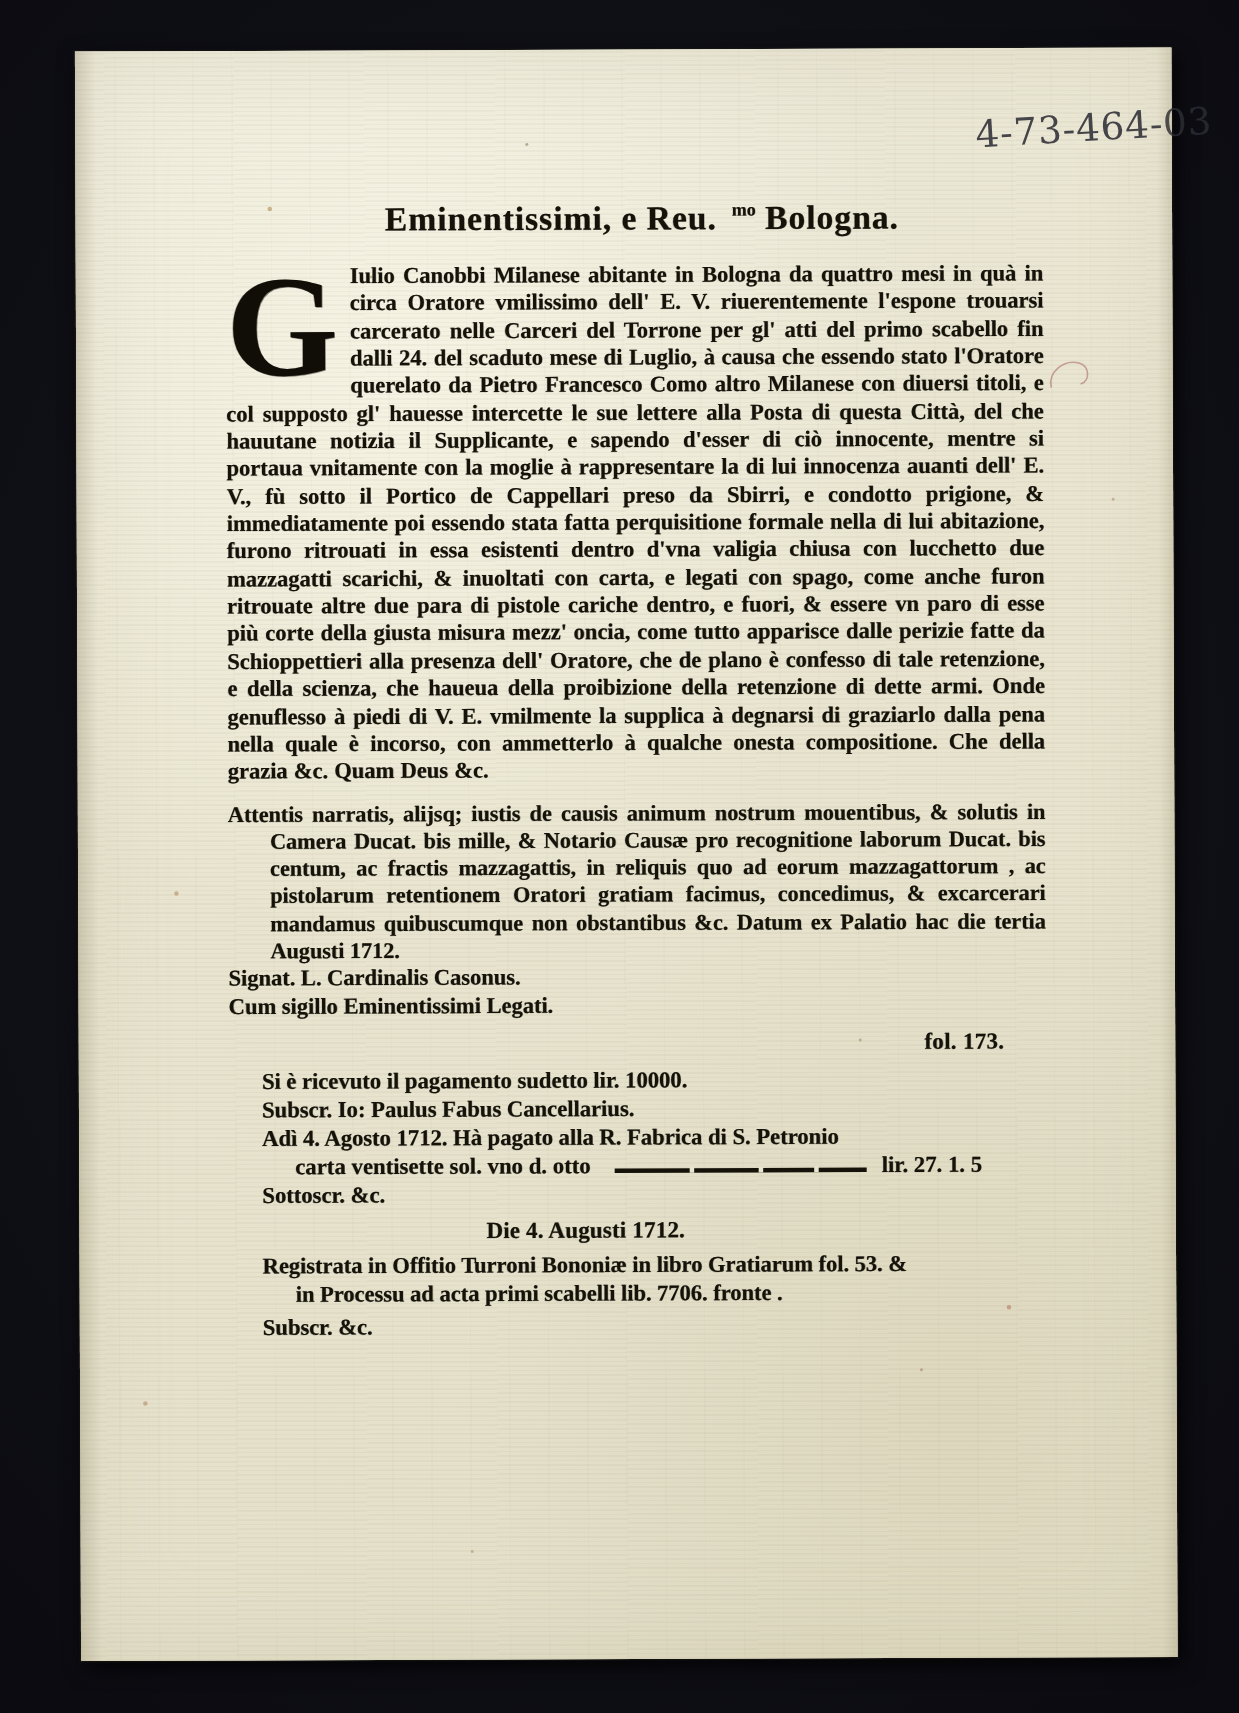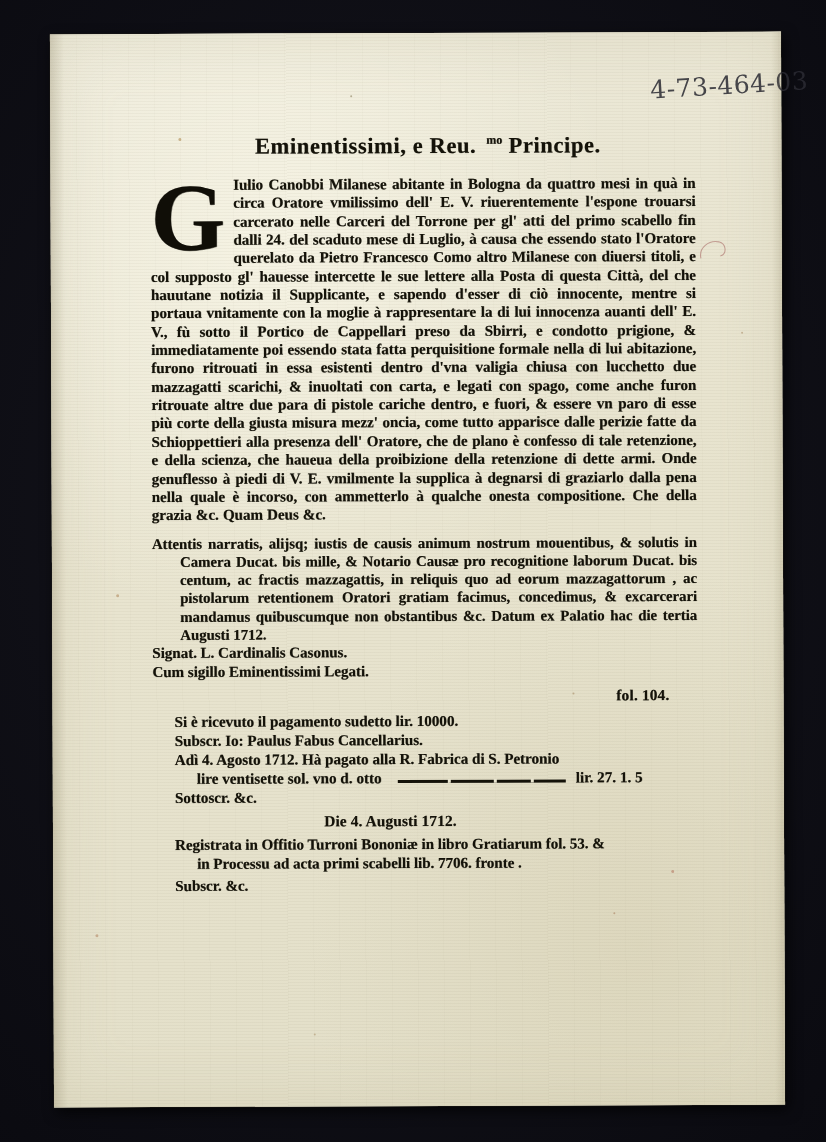--- a/index.html
+++ b/index.html
@@ -290,43 +290,43 @@
     <span class="speck" style="left:260px;top:1000px;width:2px;height:2px;background:rgba(140,100,52,0.35);"></span>
 
     <svg id="doodle" viewBox="0 0 34 26">
       <path d="M4 20 C 2 10, 12 2, 22 4 C 30 6, 30 16, 24 18" fill="none" stroke="rgba(150,70,70,0.45)" stroke-width="1.1" stroke-linecap="round"></path>
     </svg>
 
     <div id="shelfmark">4-73-464-03</div>
 
     <div id="printblock">
 
-      <div id="title" class="ink"><span>Eminentissimi, e Reu.</span><span class="sup">mo</span><span> Principe.</span></div>
+      <div id="title" class="ink"><span>Eminentissimi, e Reu.</span><span class="sup">mo</span><span> Bologna.</span></div>
 
       <div id="body-1" class="ink">
         <span id="dropcap">G</span><span>Iulio Canobbi Milanese abitante in Bologna da quattro mesi in quà in circa Oratore vmilissimo dell' E. V. riuerentemente l'espone trouarsi carcerato nelle Carceri del Torrone per gl' atti del primo scabello fin dalli 24. del scaduto mese di Luglio, à causa che essendo stato l'Oratore querelato da Pietro Francesco Como altro Milanese con diuersi titoli, e col supposto gl' hauesse intercette le sue lettere alla Posta di questa Città, del che hauutane notizia il Supplicante, e sapendo d'esser di ciò innocente, mentre si portaua vnitamente con la moglie à rappresentare la di lui innocenza auanti dell' E. V., fù sotto il Portico de Cappellari preso da Sbirri, e condotto prigione, &amp; immediatamente poi essendo stata fatta perquisitione formale nella di lui abitazione, furono ritrouati in essa esistenti dentro d'vna valigia chiusa con lucchetto due mazzagatti scarichi, &amp; inuoltati con carta, e legati con spago, come anche furon ritrouate altre due para di pistole cariche dentro, e fuori, &amp; essere vn paro di esse più corte della giusta misura mezz' oncia, come tutto apparisce dalle perizie fatte da Schioppettieri alla presenza dell' Oratore, che de plano è confesso di tale retenzione, e della scienza, che haueua della proibizione della retenzione di dette armi. Onde genuflesso à piedi di V. E. vmilmente la supplica à degnarsi di graziarlo dalla pena nella quale è incorso, con ammetterlo à qualche onesta compositione. Che della grazia &amp;c. Quam Deus &amp;c.</span>
       </div>
 
       <div class="gap-sm"></div>
 
       <div id="latin" class="ink">Attentis narratis, alijsq; iustis de causis animum nostrum mouentibus, &amp; solutis in Camera Ducat. bis mille, &amp; Notario Causæ pro recognitione laborum Ducat. bis centum, ac fractis mazzagattis, in reliquis quo ad eorum mazzagattorum , ac pistolarum retentionem Oratori gratiam facimus, concedimus, &amp; excarcerari mandamus quibuscumque non obstantibus &amp;c. Datum ex Palatio hac die tertia Augusti 1712.</div>
 
       <div class="flushline ink">Signat.  L. Cardinalis Casonus.</div>
       <div class="flushline ink">Cum sigillo Eminentissimi Legati.</div>
 
       <div id="folio-row">
-        <div id="folio" class="ink">fol. 104.</div>
+        <div id="folio" class="ink">fol. 173.</div>
       </div>
 
       <div id="receipt" class="ink">
         <div class="flushline">Si è ricevuto il pagamento sudetto lir. 10000.</div>
         <div class="flushline">Subscr.  Io: Paulus Fabus Cancellarius.</div>
         <div class="flushline">Adì 4. Agosto 1712.  Hà pagato alla R. Fabrica di S. Petronio</div>
         <div class="amount-row">
-          <span>lire ventisette sol. vno d. otto</span>
+          <span>carta ventisette sol. vno d. otto</span>
           <span class="leader">
               <span class="leader-gap3"></span>
             </span>
           <span>lir.  27.  1.  5</span>
         </div>
         <div class="flushline">Sottoscr. &amp;c.</div>
       </div>
 
       <div id="date-center" class="ink">Die 4. Augusti 1712.</div>
 

